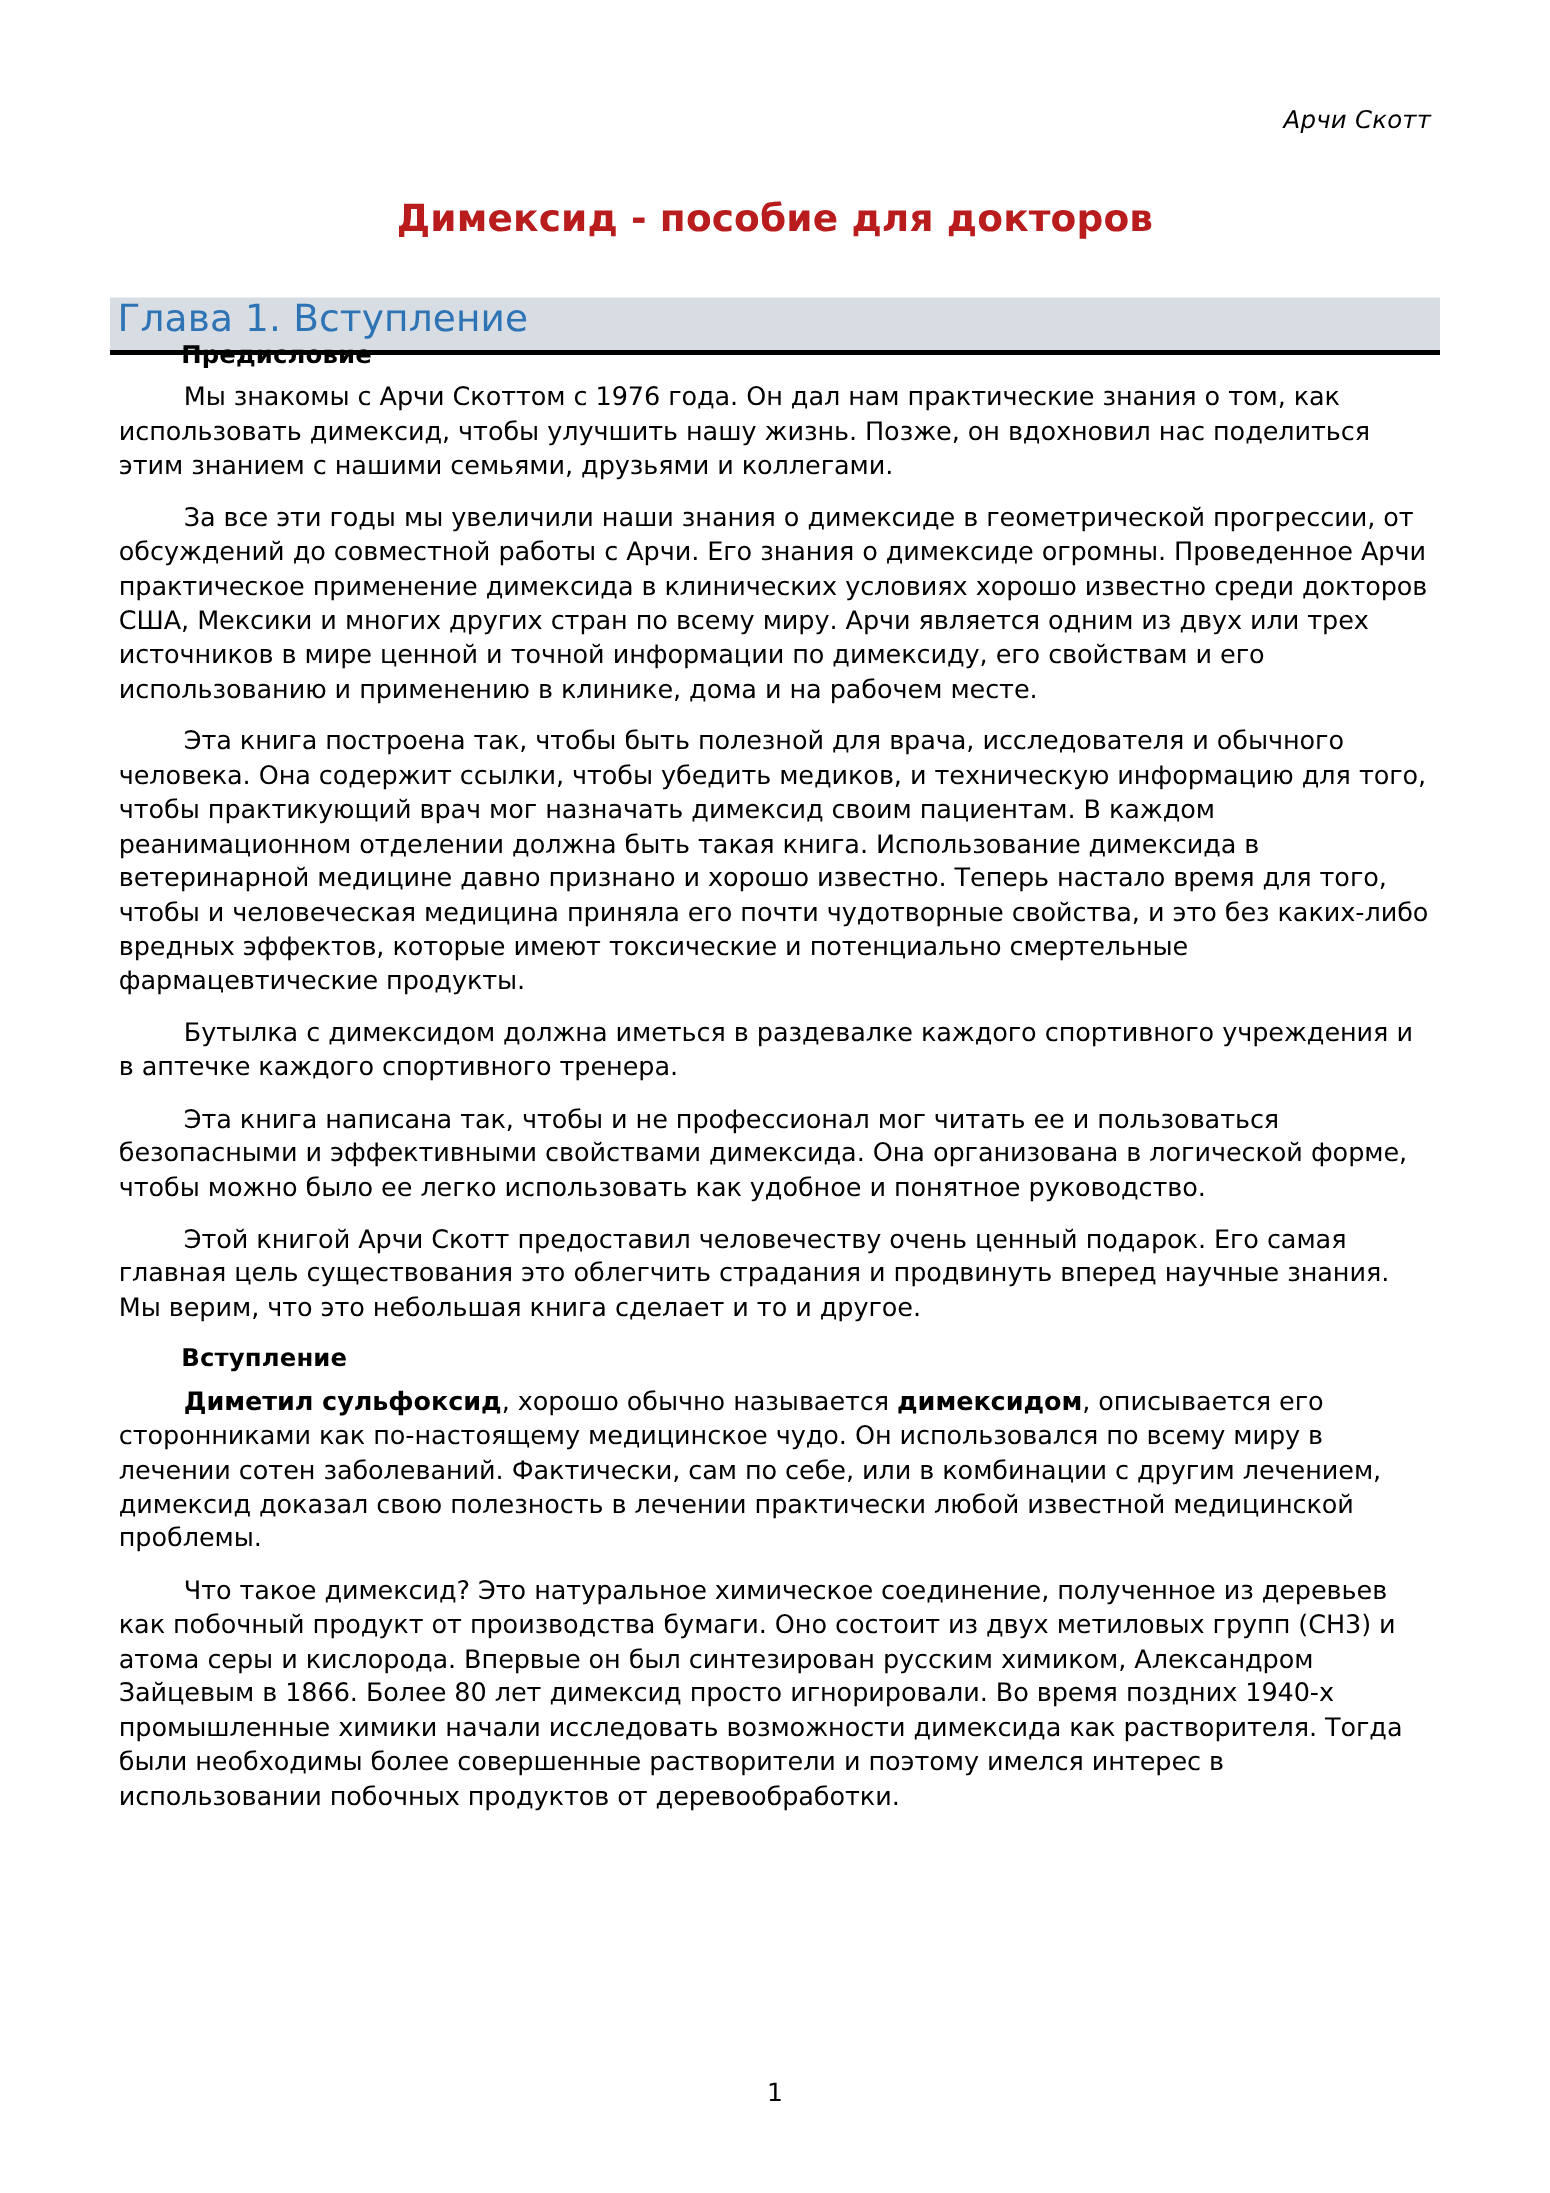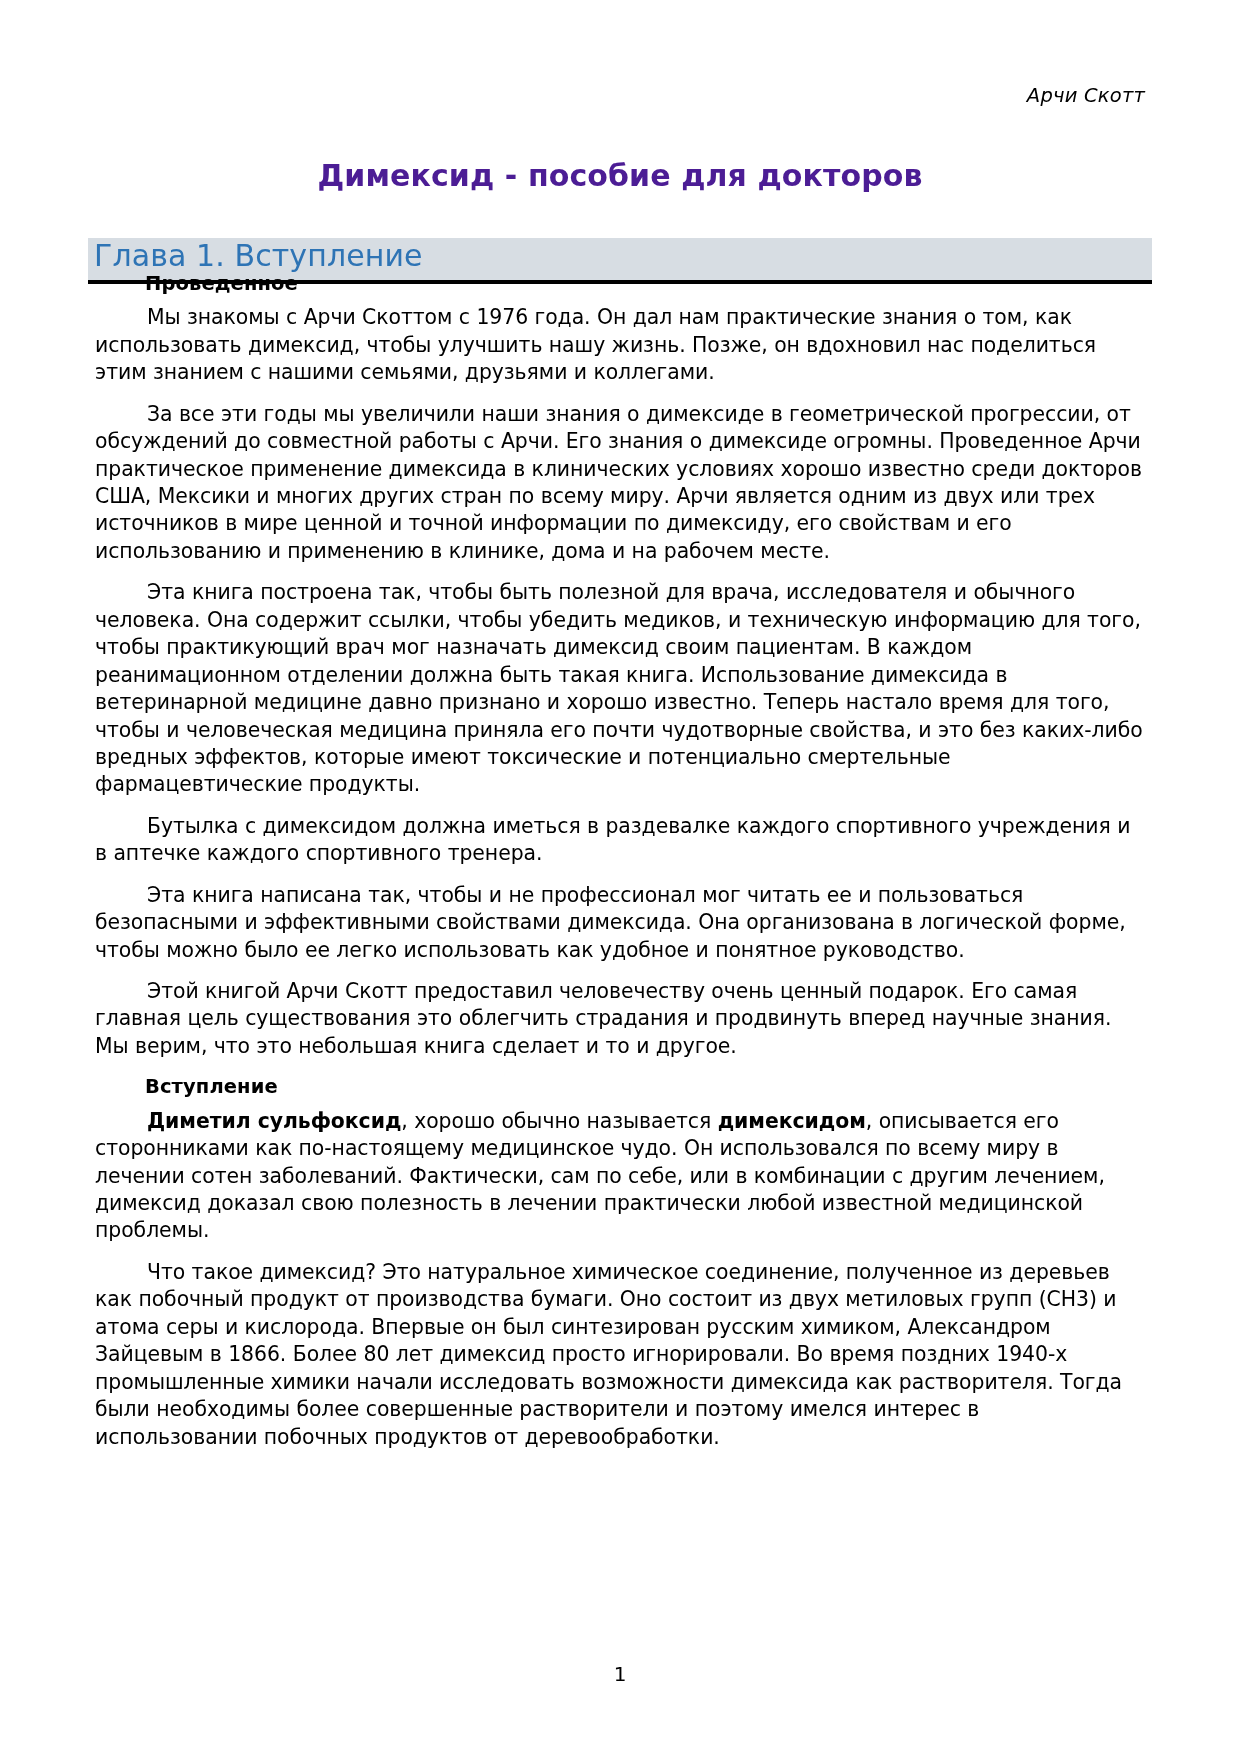--- a/index.html
+++ b/index.html
@@ -39,21 +39,21 @@
   .doc-title {
     position: absolute;
     top: 127px;
     left: 95px;
     right: 95px;
     text-align: center;
     font-size: 30px;
     font-weight: bold;
     line-height: 1.2;
     letter-spacing: 0.1px;
-    color: #4c1d95;
+    color: #b91c1c;
     margin-top: 31px;
   }
   
   .chapter-bar {
     position: absolute;
     top: 200px;
     left: 88px;
     width: 1064px;
     box-sizing: border-box;
     background: #d7dde3;
@@ -120,21 +120,21 @@
   <div class="running-header">Арчи Скотт</div>
 
   <h1 class="doc-title">Димексид - пособие для докторов</h1>
 
   <div class="chapter-bar">
     <div class="chapter-title">Глава 1. Вступление</div>
   </div>
 
   <div class="content">
 
-    <div class="sec-heading">Проведенное</div>
+    <div class="sec-heading">Предисловие</div>
 
     <p class="para">Мы знакомы с  Арчи Скоттом с 1976 года. Он дал нам практические знания о том, как использовать димексид, чтобы улучшить нашу жизнь. Позже, он вдохновил нас поделиться этим знанием с нашими семьями, друзьями и коллегами.</p>
     <p class="para">За все эти годы мы увеличили наши знания о димексиде в геометрической прогрессии, от обсуждений до совместной работы с Арчи. Его знания о димексиде огромны. Проведенное Арчи практическое применение димексида в клинических условиях хорошо известно среди докторов США, Мексики и многих других стран по всему миру. Арчи является одним из двух или трех источников в мире ценной и точной информации по димексиду, его свойствам и его использованию и применению в клинике, дома и на рабочем месте.</p>
     <p class="para">Эта книга построена так, чтобы быть полезной для врача, исследователя и обычного человека. Она содержит ссылки, чтобы убедить медиков, и техническую информацию для того, чтобы практикующий врач мог назначать димексид своим пациентам. В каждом реанимационном отделении должна быть такая книга. Использование димексида в ветеринарной медицине давно признано и хорошо известно. Теперь настало время для того, чтобы и человеческая медицина приняла его почти чудотворные свойства, и это без каких-либо вредных эффектов, которые имеют токсические и потенциально смертельные фармацевтические продукты.</p>
     <p class="para">Бутылка с димексидом должна иметься в раздевалке каждого спортивного учреждения и в аптечке каждого  спортивного тренера.</p>
     <p class="para">Эта книга написана так, чтобы и не профессионал мог читать ее и пользоваться безопасными и эффективными свойствами димексида. Она организована в логической форме, чтобы можно было ее легко использовать как удобное и понятное руководство.</p>
     <p class="para">Этой книгой Арчи Скотт предоставил человечеству очень ценный подарок.  Его самая главная цель существования это облегчить страдания и продвинуть вперед научные знания. Мы верим, что это небольшая книга сделает и то и другое.</p>
 
     <div class="sec-heading second">Вступление</div>
 

